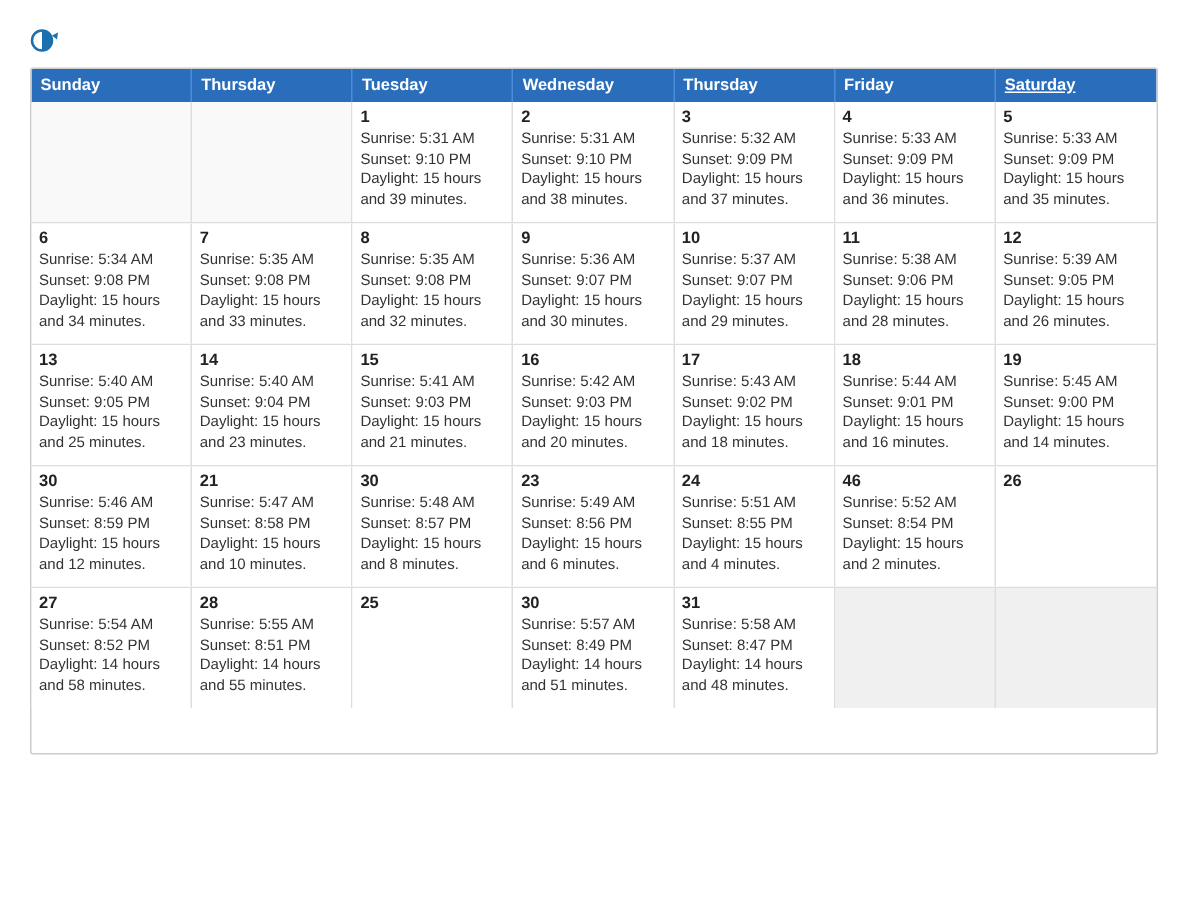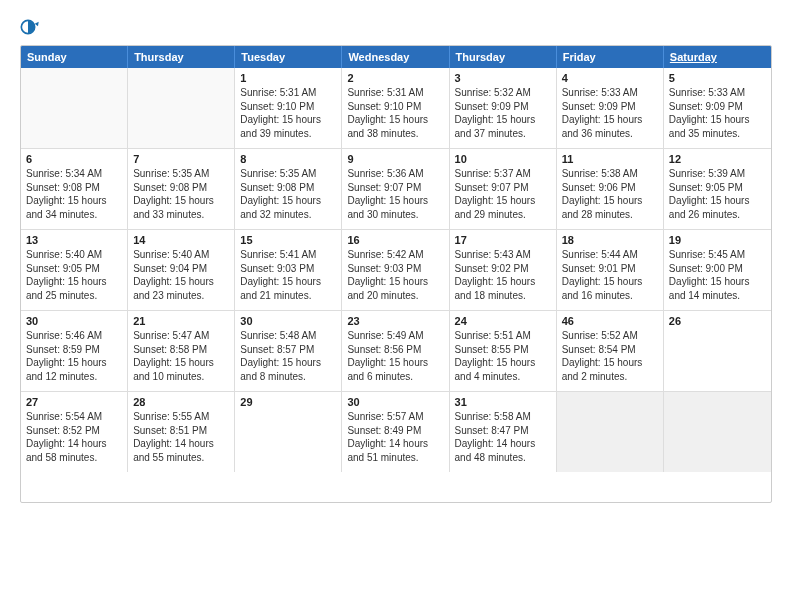--- a/index.html
+++ b/index.html
@@ -250,21 +250,21 @@
         <div class="cal-row">
           <div class="cal-cell">
         <span class="day-num">27</span>
         <span class="cell-text">Sunrise: 5:54 AM<br>Sunset: 8:52 PM<br>Daylight: 14 hours and 58 minutes.</span>
       </div>
           <div class="cal-cell">
         <span class="day-num">28</span>
         <span class="cell-text">Sunrise: 5:55 AM<br>Sunset: 8:51 PM<br>Daylight: 14 hours and 55 minutes.</span>
       </div>
           <div class="cal-cell">
-        <span class="day-num">29</span>
+        <span class="day-num">25</span>
       </div>
           <div class="cal-cell">
         <span class="day-num">30</span>
         <span class="cell-text">Sunrise: 5:57 AM<br>Sunset: 8:49 PM<br>Daylight: 14 hours and 51 minutes.</span>
       </div>
           <div class="cal-cell">
         <span class="day-num">31</span>
         <span class="cell-text">Sunrise: 5:58 AM<br>Sunset: 8:47 PM<br>Daylight: 14 hours and 48 minutes.</span>
       </div>
           <div class="cal-cell empty shaded"></div>

